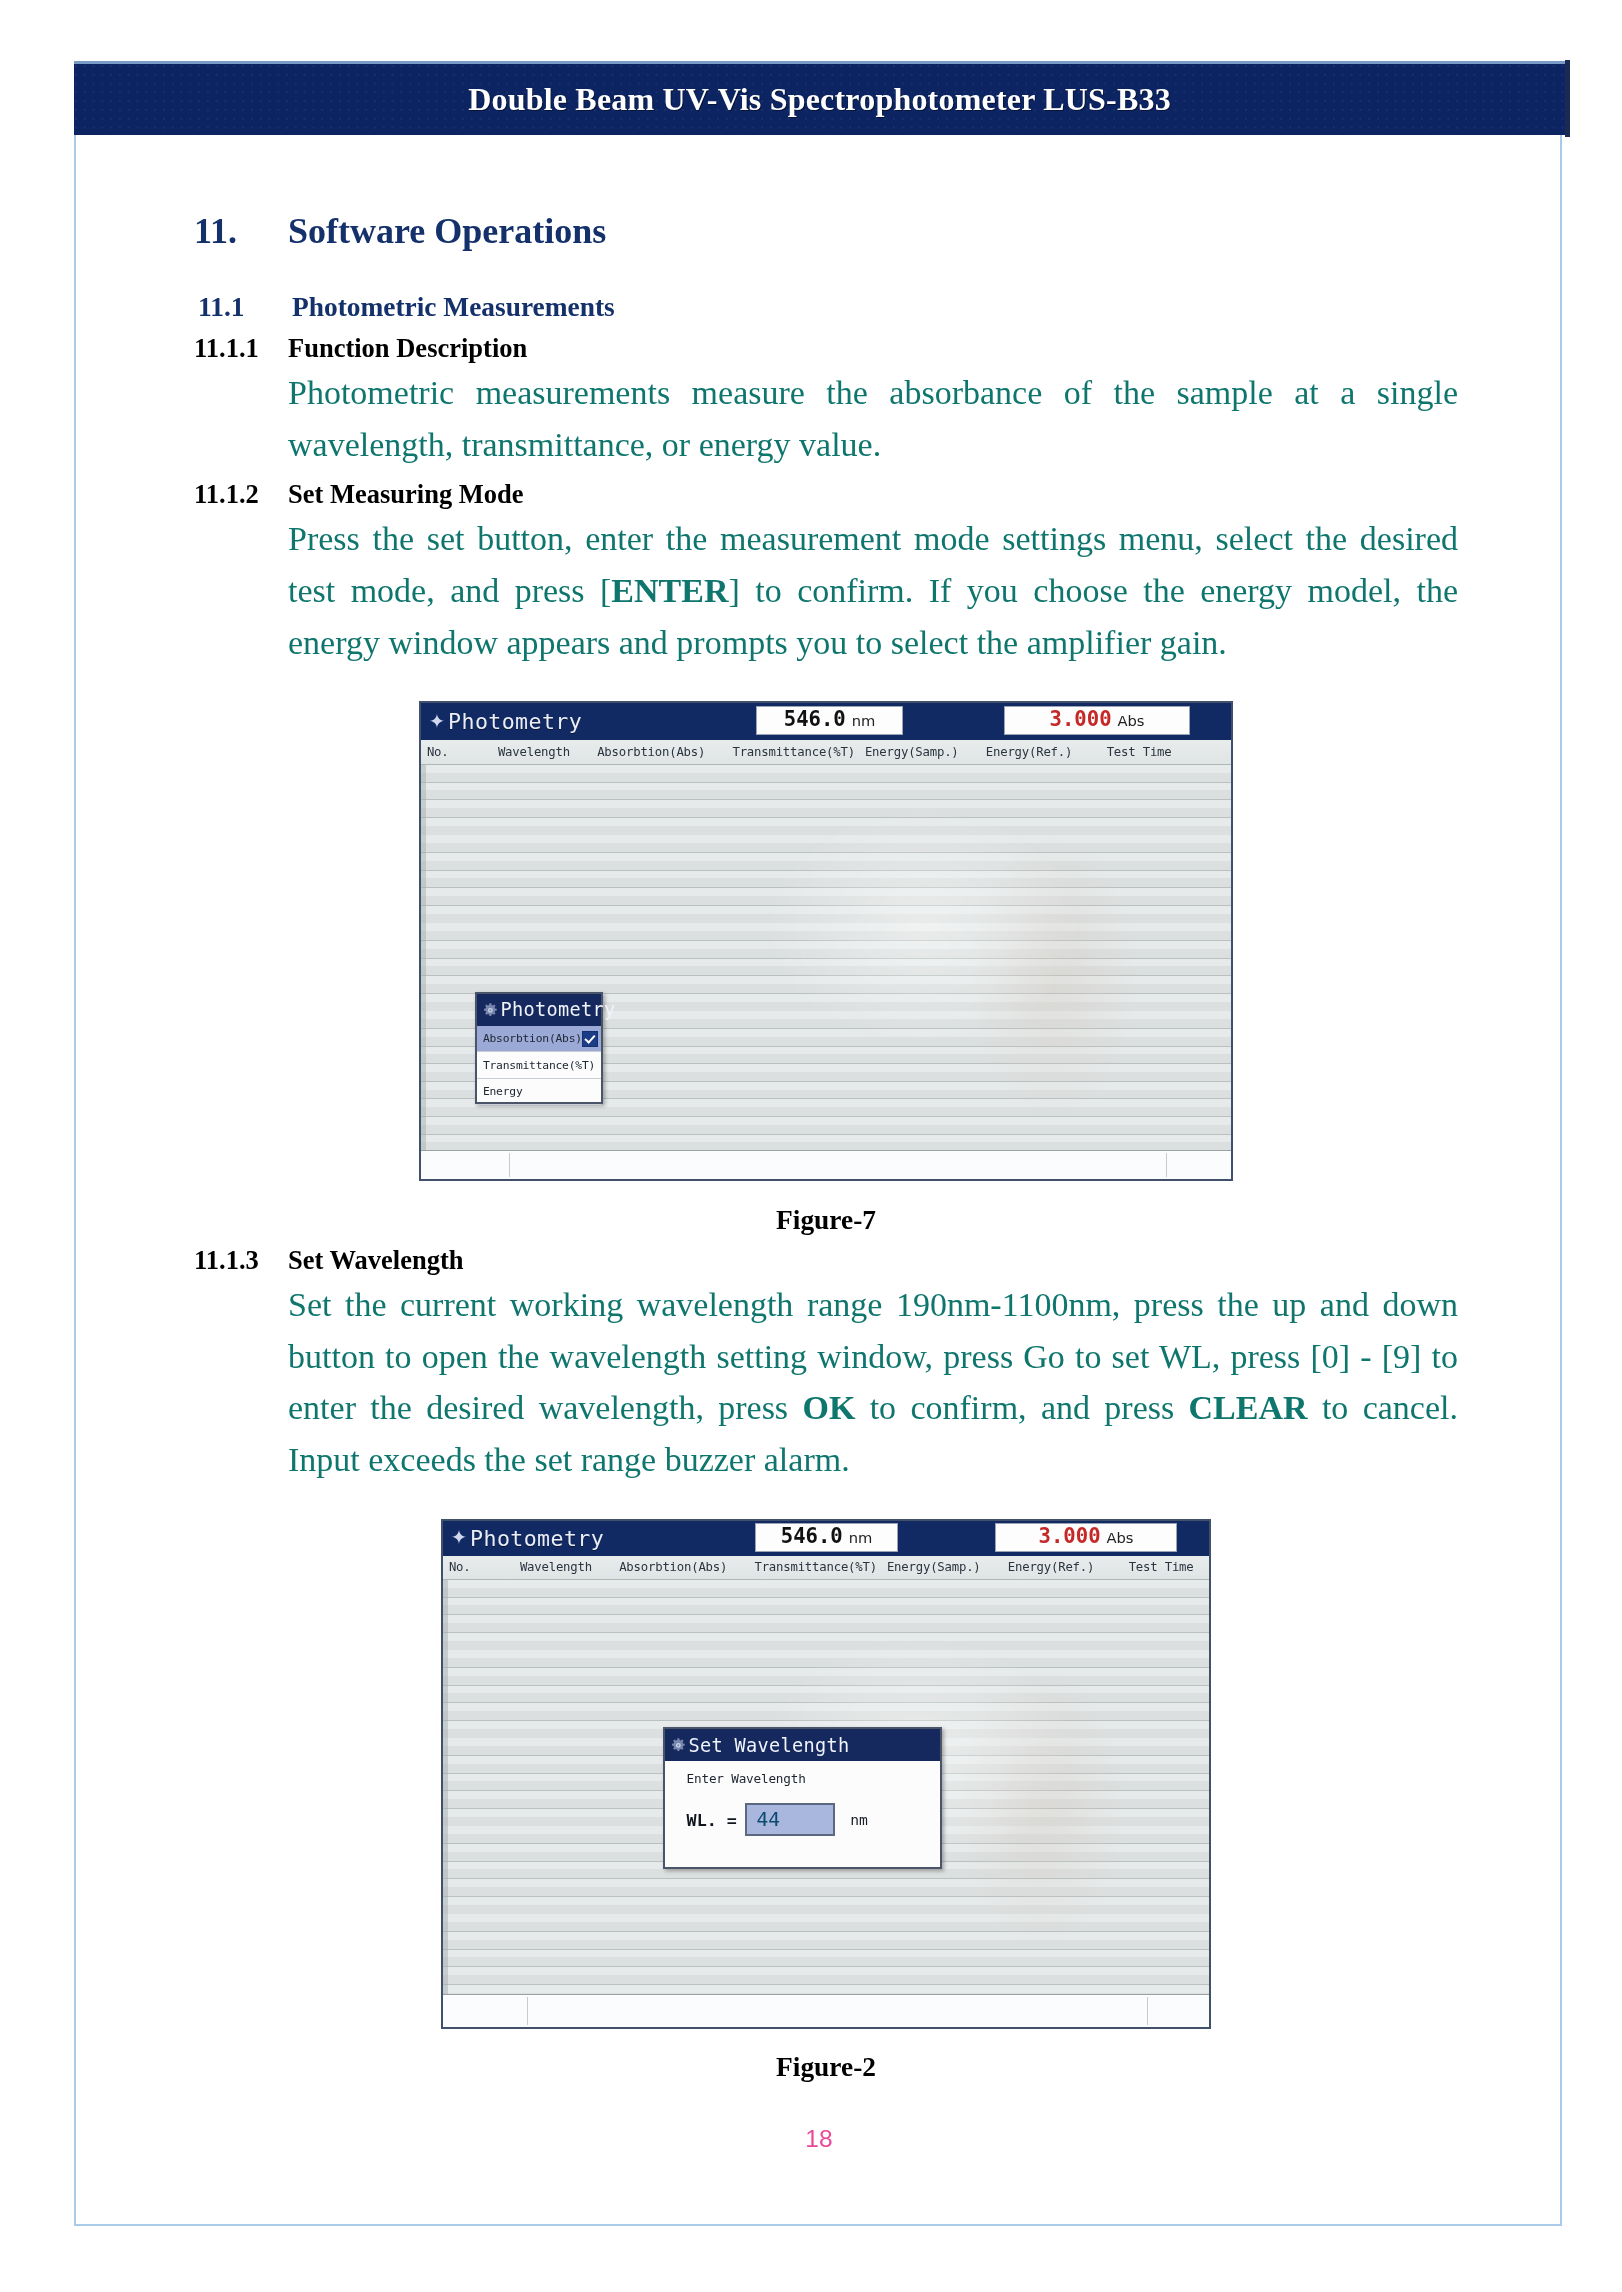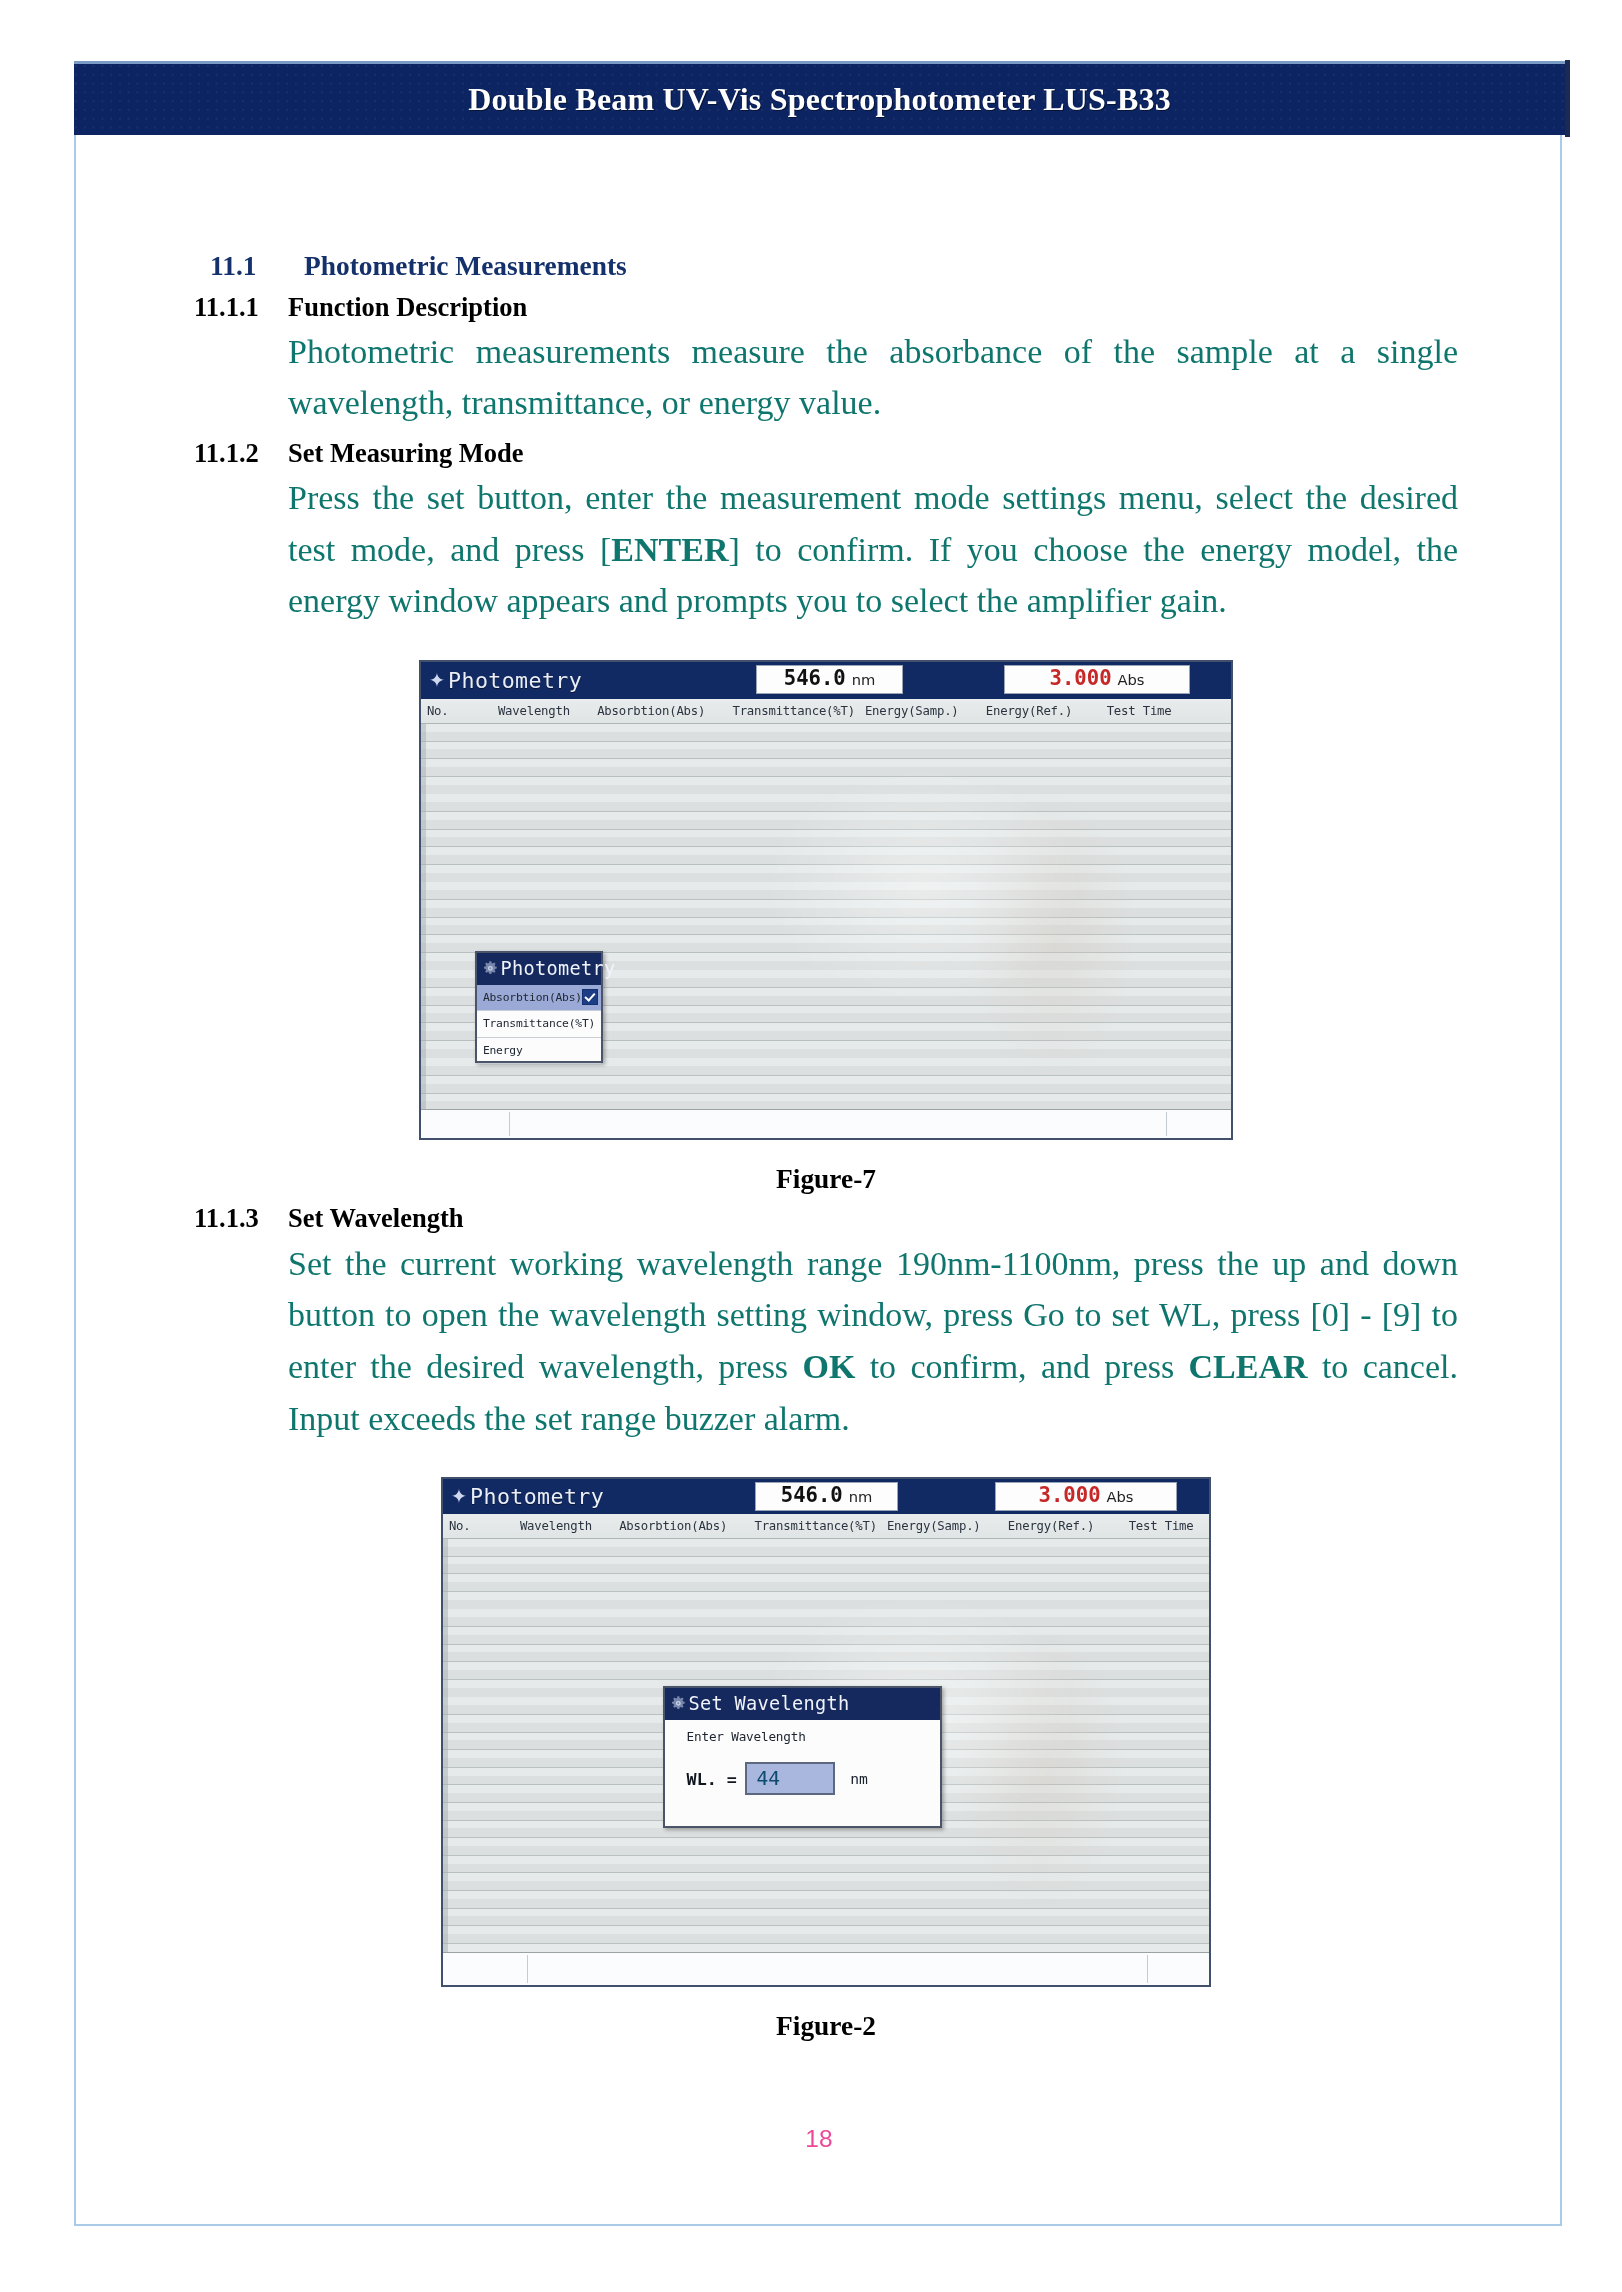--- a/index.html
+++ b/index.html
@@ -83,21 +83,21 @@
     font-family: "Liberation Serif", serif;
     font-weight: bold;
     font-size: 36px;
     line-height: 1.15;
     display: flex;
     white-space: pre;
   }
   h1.sec-title .num { width: 94px; display: inline-block; }
 
   h2.sub-title {
-    margin: 39px 0 0 16px;
+    margin: 39px 0 0 4px;
     color: #14316b;
     font-family: "Liberation Serif", serif;
     font-weight: bold;
     font-size: 27.4px;
     line-height: 1.2;
     display: flex;
     white-space: pre;
   }
   h2.sub-title .num { width: 94px; display: inline-block; }
 
@@ -404,20 +404,24 @@
 <div id="page">
 
   <div class="page-border"></div>
 
   <div class="header-banner">
     <div class="header-title">Double Beam UV-Vis Spectrophotometer LUS-B33</div>
   </div>
 
   <div class="content">
 
+    <h1 class="sec-title">
+      <span class="num">11.</span>
+      <span>Software Operations</span>
+    </h1>
 
     <h2 class="sub-title">
       <span class="num">11.1</span>
       <span>Photometric Measurements</span>
     </h2>
 
     <h3 class="subsub-title">
       <span class="num">11.1.1</span>
       <span>Function Description</span>
     </h3>

